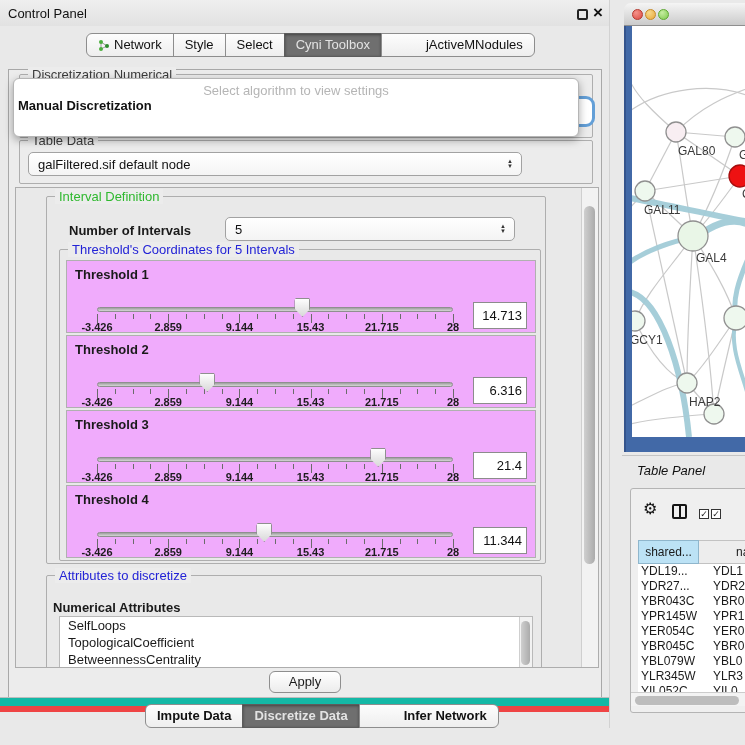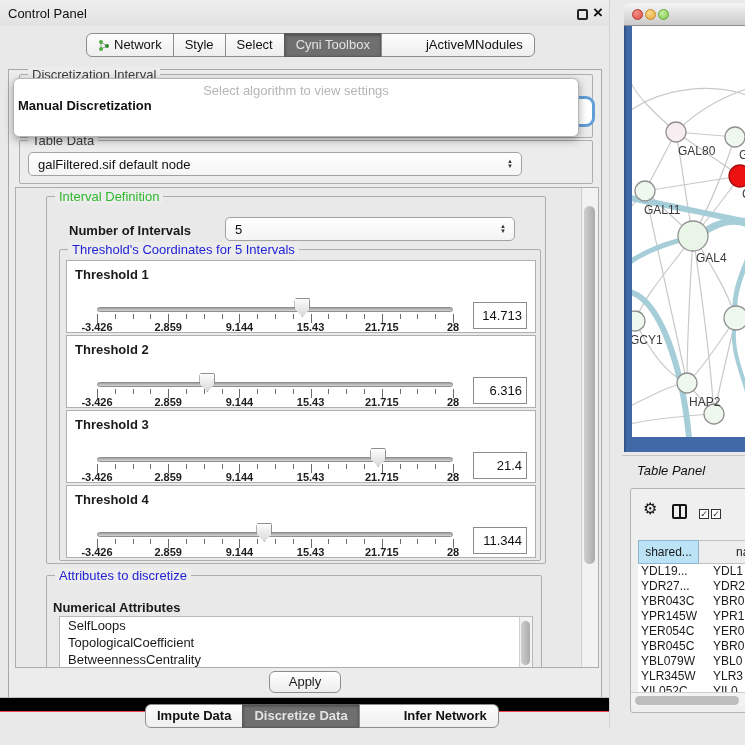--- a/index.html
+++ b/index.html
@@ -39,37 +39,37 @@
   #popup{position:absolute;left:4px;top:8px;width:566px;height:59px;background:#fff;border:1px solid #b5b5b5;
          border-radius:6px;box-shadow:0 3px 9px rgba(0,0,0,.35);z-index:10;overflow:hidden;}
   #popup .hint{margin-top:4px;text-align:center;color:#b5b5b5;}
   .popup-opt{padding:0 4px;height:16px;line-height:16px;color:#111;white-space:nowrap;}
   .popup-opt.sel{font-weight:700;}
 
   #scrollpanel{position:absolute;left:6px;top:117px;width:584px;height:481px;border:1px solid #adadad;background:#e9e9e9;overflow:hidden;}
   .vsb-track{position:absolute;right:0;top:0;bottom:0;width:17px;background:#f2f2f2;border-left:1px solid #cfcfcf;}
   .vsb-thumb{position:absolute;right:3px;width:11px;border-radius:6px;background:linear-gradient(90deg,#cfcfcf,#ababab);}
 
-  .thrbox{position:absolute;left:6px;width:470px;height:73px;background:#ffffff;border:1px solid #b0b0b0;}
+  .thrbox{position:absolute;left:6px;width:470px;height:73px;background:#f0abfc;border:1px solid #b0b0b0;}
   .thr-label{position:absolute;left:8px;top:6px;font-weight:700;}
   .track{position:absolute;left:30px;top:46px;width:356px;height:5px;border-radius:3px;background:linear-gradient(#9f9f9f,#d6d6d6);border:1px solid #8f8f8f;}
   .thumb{position:absolute;top:37px;width:16px;height:19px;background:linear-gradient(#fdfdfd,#d9d9d9);
          border:1px solid #8f8f8f;clip-path:polygon(8% 0,92% 0,100% 14%,100% 55%,50% 100%,0 55%,0 14%);}
   .tick{position:absolute;width:1px;background:#6b6b6b;}
   .ticklabel{position:absolute;top:60px;transform:translateX(-50%);font-size:11px;font-weight:600;color:#1d1d1d;white-space:nowrap;}
   .valbox{position:absolute;right:8px;top:41px;width:54px;height:27px;background:#fff;border:1px solid #8c8c8c;
           text-align:right;padding:0 4px;font-size:13px;color:#111;}
 
   #attr-list{position:absolute;left:12px;top:40px;width:474px;height:56px;background:#fff;border:1px solid #b9b9b9;overflow:hidden;}
   .attr-item{height:17px;line-height:17px;padding-left:8px;white-space:nowrap;}
 
   #apply-btn{position:absolute;left:260px;top:601px;width:72px;height:22px;border:1px solid #8e8e8e;border-radius:6px;
              background:linear-gradient(#ffffff,#ececec);text-align:center;line-height:20px;}
 
-  #cp-bottomstrip{position:absolute;left:0;top:697px;width:100%;height:15px;background:#000000;border-top:1px solid #bdbdbd;border-bottom:1px solid #ef4444;}
+  #cp-bottomstrip{position:absolute;left:0;top:697px;width:100%;height:15px;background:#14b8a6;border-top:1px solid #bdbdbd;border-bottom:6px solid #ef4444;}
 
   
   #netwin{position:absolute;left:624px;top:3px;width:121px;height:449px;}
   #net-titlebar{position:absolute;left:0;top:0;width:100%;height:23px;background:linear-gradient(#f5f5f5,#cbcbcb);
                 border-bottom:1px solid #8f8f8f;border-radius:7px 0 0 0;}
   .light{position:absolute;top:6px;width:11px;height:11px;border-radius:50%;}
   #net-body{position:absolute;left:0;top:23px;width:100%;bottom:0;background:#4269a7;border-left:2px solid #35548c;}
   #net-canvas{position:absolute;left:6px;top:0;width:115px;height:411px;background:#fff;overflow:hidden;}
 
   
@@ -126,21 +126,21 @@
           <span>Cyni Toolbox</span>
         </div>
         <div class="tab">
           <span>jActiveMNodules</span>
         </div>
       </div>
 
     <div id="cp-content">
 
       <div class="group" style="left:10px;top:4px;width:574px;height:64px;">
-        <span class="glabel gray">Discretization Interval</span>
+        <span class="glabel gray">Discretization Numerical</span>
       </div>
 
       <div id="focus-combo"></div>
 
       <div id="popup">
         <div class="hint">Select algorithm to view settings</div>
         <div id="algo-options">
             <div class="popup-opt sel">Manual Discretization</div>
           </div>
       </div>

